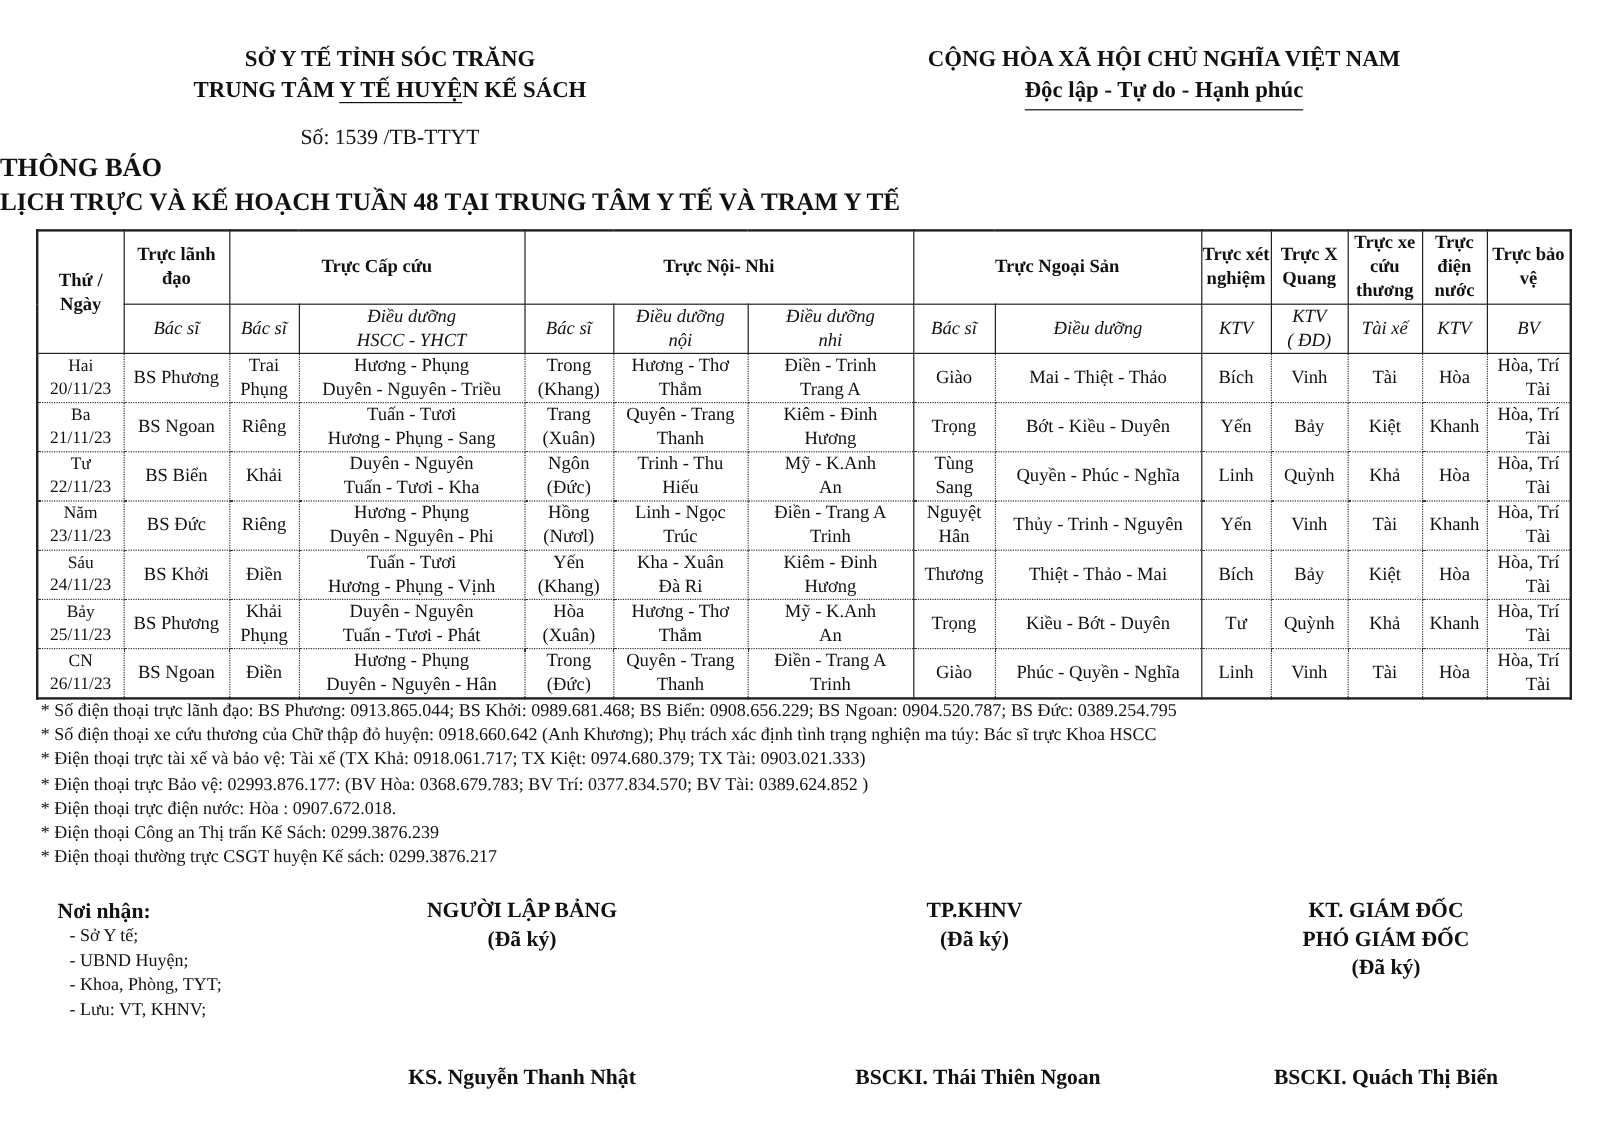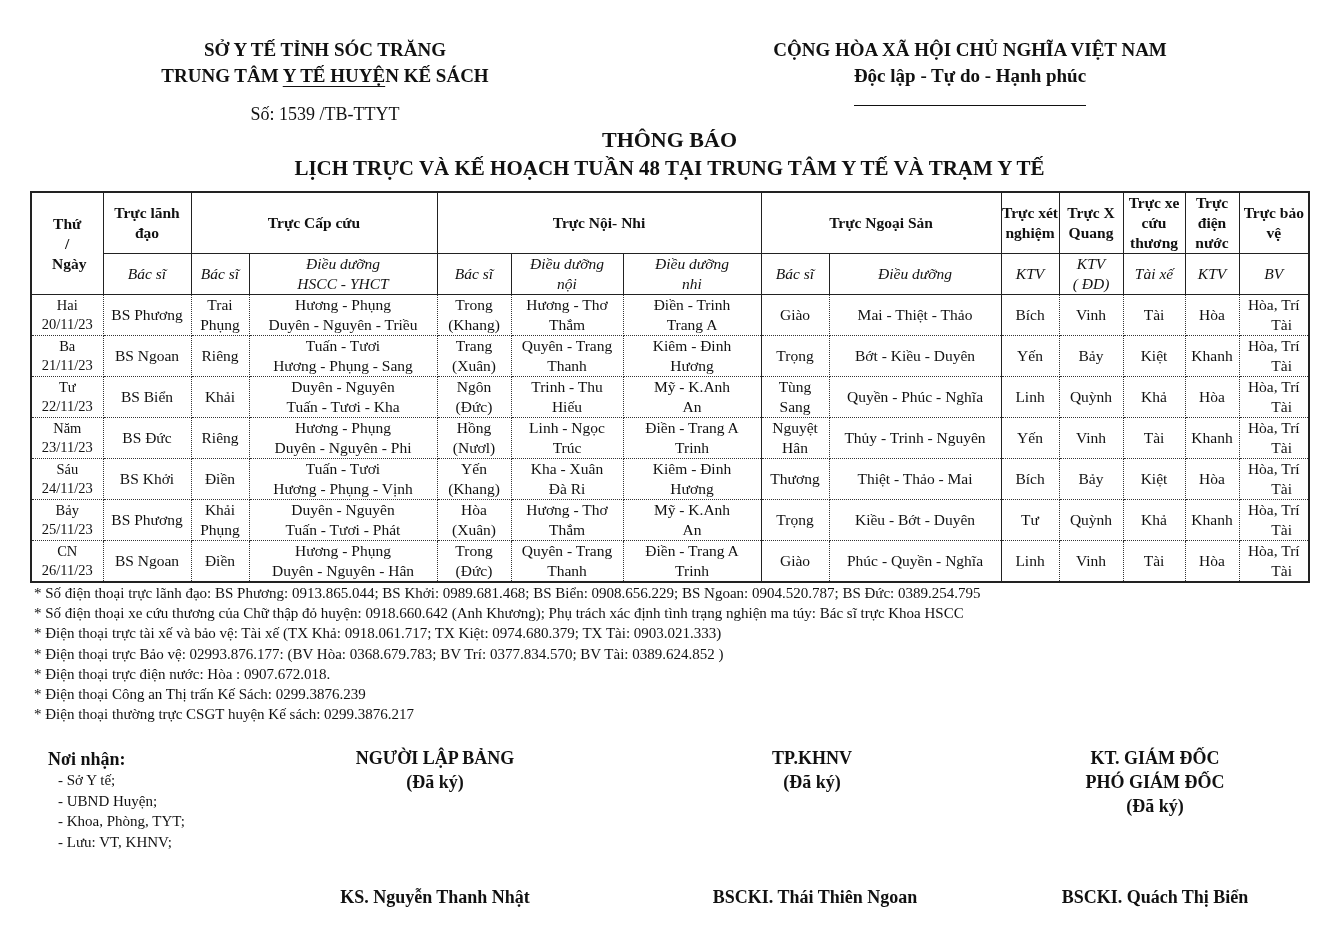--- a/index.html
+++ b/index.html
@@ -3,25 +3,25 @@
 <meta charset="utf-8">
 <style>
   * { box-sizing: border-box; margin: 0; padding: 0; }
   html, body { width: 1339px; height: 951px; background: #ffffff; overflow: hidden; }
   body { font-family: "Liberation Serif", "DejaVu Serif", serif; color: #111; position: relative; }
 
   .hdr-left { position: absolute; left: 110px; top: 37px; width: 430px; text-align: center; }
   .hdr-right { position: absolute; left: 720px; top: 37px; width: 500px; text-align: center; }
   .hdr-line { font-weight: bold; font-size: 19px; line-height: 26px; }
   .underline-part { text-decoration: underline; text-underline-offset: 4px; }
-  .motto { display: inline-block; border-bottom: 1.5px solid #111; padding-bottom: 16px; }
+  .motto { display: inline-block; border-bottom: 1.5px solid #111; padding-bottom: 2px; }
   .docno { font-size: 18px; margin-top: 14px; line-height: 22px; }
   .place-date { font-size: 18px; font-style: italic; margin-top: 14px; line-height: 22px; }
 
-  .title-block { position: absolute; left: 0; top: 126px; width: 1339px; text-align: center; }
+  .title-block { position: absolute; left: 0; top: 126px; width: 1339px; text-align: left; }
   .title-1 { font-weight: bold; font-size: 22px; line-height: 28px; }
   .title-2 { font-weight: bold; font-size: 21px; line-height: 28px; }
 
   table.sched { position: absolute; left: 30px; top: 191px; width: 1278px; border-collapse: collapse; border: 2px solid #222; table-layout: fixed; }
   .sched th, .sched td { text-align: center; vertical-align: middle; font-size: 15.5px; line-height: 20px; }
   .sched th { border: 1.5px solid #222; font-weight: bold; }
   .sched tr.sub th { font-weight: normal; font-style: italic; height: 40px; border-bottom: 1.5px solid #222; }
   .sched tr.main th { height: 60px; }
   .sched td { border: 1px dotted #333; height: 40.2px; padding: 0 2px; }
   .sched td.heavy-l { border-left: 1.5px solid #222; }
@@ -69,21 +69,21 @@
     <col style="width:68px">
       <col style="width:172px">
     <col style="width:58px">
       <col style="width:64px">
       <col style="width:62px">
       <col style="width:54px">
       <col style="width:70px">
   </colgroup>
   <thead>
     <tr class="main">
-      <th rowspan="2" style="padding:0 20px">Thứ / Ngày</th>
+      <th rowspan="2" style="padding:0 10px">Thứ / Ngày</th>
       <th>Trực lãnh đạo</th>
       <th colspan="2">Trực Cấp cứu</th>
       <th colspan="3">Trực Nội- Nhi</th>
       <th colspan="2">Trực Ngoại Sản</th>
       <th>Trực xét nghiệm</th>
       <th>Trực X Quang</th>
       <th>Trực xe cứu thương</th>
       <th>Trực điện nước</th>
       <th>Trực bảo vệ</th>
     </tr>

